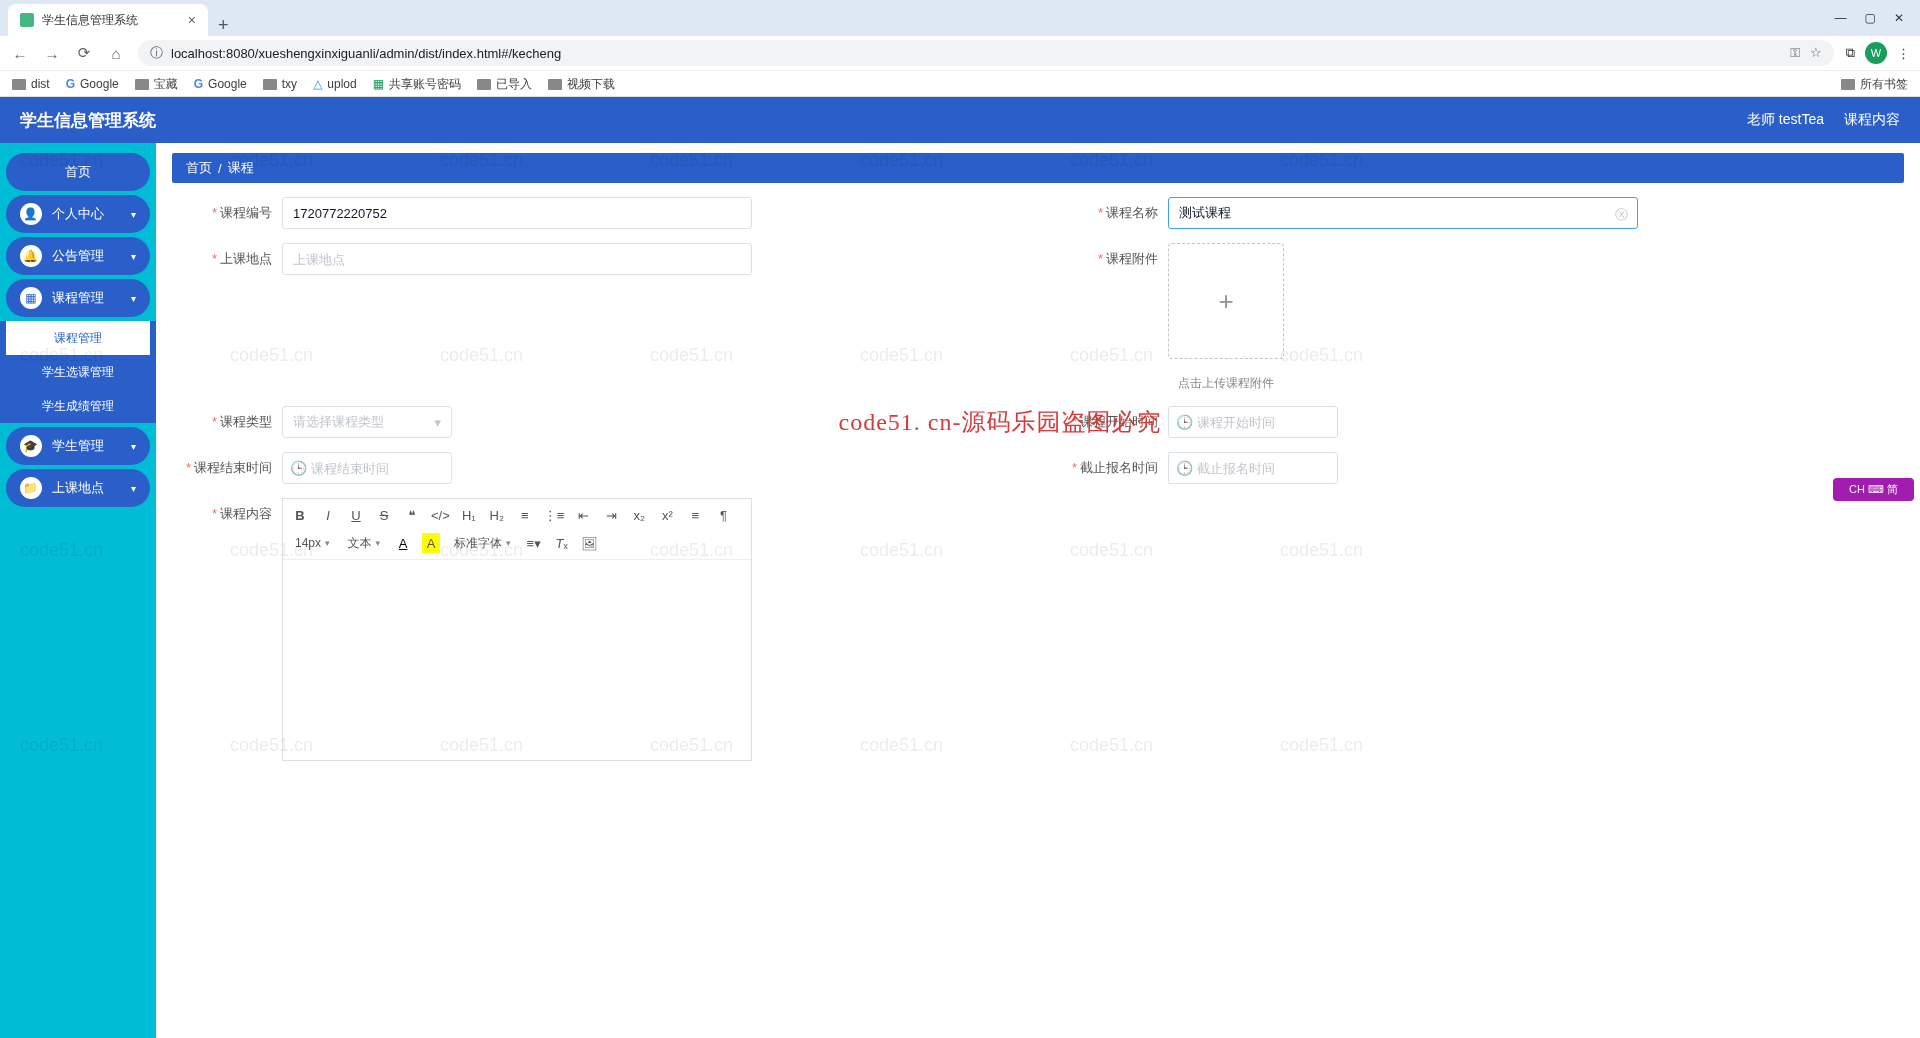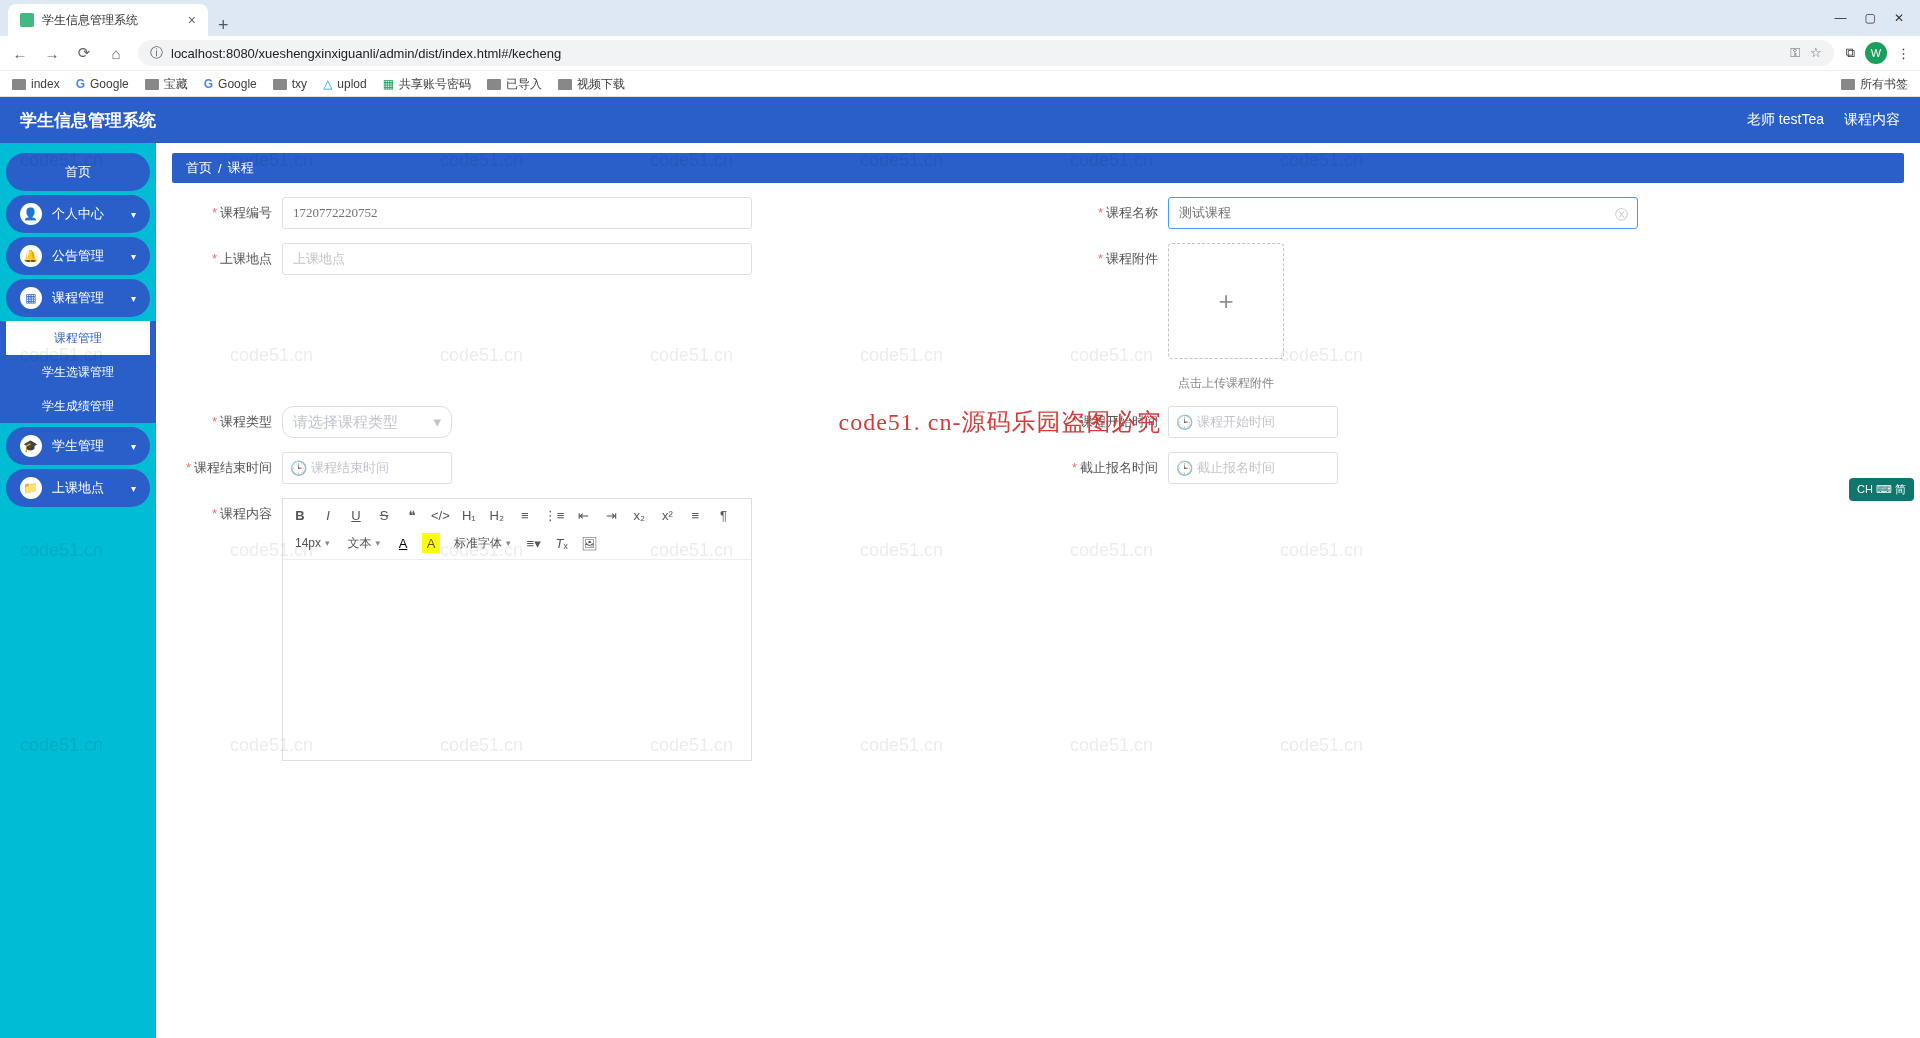--- a/index.html
+++ b/index.html
@@ -44,43 +44,43 @@
 
 
 .main { flex: 1; background: #fff; padding: 10px 16px; overflow: auto; }
 .breadcrumb { background: #2a5fc9; color: #fff; height: 30px; display: flex; align-items: center; padding: 0 14px; font-size: 13px; border-radius: 2px; margin-bottom: 14px; }
 .form-grid { display: grid; grid-template-columns: 1fr 1fr; gap: 14px 40px; }
 .form-row { display: flex; align-items: flex-start; }
 .form-row.full { grid-column: 1 / -1; }
 .form-label { width: 110px; text-align: right; padding-right: 10px; font-size: 13px; color: #555; line-height: 32px; flex-shrink: 0; }
 .form-label .req { color: #f56c6c; margin-right: 3px; }
 .form-control { flex: 1; }
-.input-text { width: 100%; max-width: 470px; height: 32px; border: 1px solid #dcdfe6; border-radius: 3px; padding: 0 10px; font-size: 13px; color: #737373; outline: none; font-family: Liberation Serif, serif; }
+.input-text { width: 100%; max-width: 470px; height: 32px; border: 1px solid #dcdfe6; border-radius: 3px; padding: 0 10px; font-size: 13px; color: #0f172a; outline: none; }
 .input-text.active { border-color: #409eff; }
 .input-text.w-narrow { max-width: 170px; }
 .with-icon { position: relative; display: inline-block; width: 170px; }
 .with-icon input { padding-left: 28px; }
 .with-icon .ico { position: absolute; left: 8px; top: 8px; color: #c0c4cc; font-size: 14px; }
-.select-box { width: 170px; height: 32px; border: 1px solid #dcdfe6; border-radius: 11px; padding: 0 10px; display: flex; align-items: center; color: #c0c4cc; font-size: 15px; cursor: pointer; }
+.select-box { width: 170px; height: 32px; border: 1px solid #dcdfe6; border-radius: 4px; padding: 0 10px; display: flex; align-items: center; color: #c0c4cc; font-size: 13px; cursor: pointer; }
 .select-box .chev { margin-left: auto; color: #c0c4cc; }
 .upload-box { width: 116px; height: 116px; border: 1px dashed #c0c4cc; border-radius: 4px; display: flex; align-items: center; justify-content: center; font-size: 26px; color: #8c939d; cursor: pointer; }
 .upload-hint { font-size: 12px; color: #888; margin-top: 16px; text-align: center; width: 116px; }
 .clear-icon { position: absolute; right: 10px; top: 9px; color: #c0c4cc; font-size: 13px; cursor: pointer; }
 .input-wrap { position: relative; max-width: 470px; }
 
 
 .editor { border: 1px solid #dcdfe6; max-width: 470px; }
 .editor-toolbar { border-bottom: 1px solid #eee; padding: 6px 8px; display: flex; flex-wrap: wrap; gap: 4px 10px; align-items: center; font-size: 12px; color: #555; }
 .tb-btn { min-width: 18px; height: 20px; display: inline-flex; align-items: center; justify-content: center; cursor: pointer; font-size: 13px; }
 .tb-sel { display: inline-flex; align-items: center; gap: 4px; padding: 0 4px; }
 .tb-sel .dd { font-size: 9px; color: #888; }
 .editor-body { min-height: 200px; background: #fff; }
 
 
-.ime-badge { position: fixed; right: 6px; top: 478px; background: #0f766e; color: #fff; padding: 4px 8px; border-radius: 4px; font-size: 11px; display: flex; gap: 5px; align-items: center; }
+.ime-badge { position: fixed; right: 6px; top: 478px; background: #a21caf; color: #fff; padding: 4px 16px; border-radius: 4px; font-size: 11px; display: flex; gap: 5px; align-items: center; }
 
 
 .wm-banner { position: absolute; left: 50%; transform: translateX(-50%); top: 406px; color: #d63a3a; font-size: 24px; font-family: SimSun, serif; letter-spacing: 1px; pointer-events: none; margin-left: 40px; }
 .wm-text { position: fixed; color: rgba(0,0,0,0.08); font-size: 18px; pointer-events: none; }
 ::placeholder { color: #c0c4cc; }
 </style>
 </head>
 <body>
 
 <div class="browser-chrome">
@@ -112,21 +112,21 @@
     </div>
     <div class="ext-area">
       <span>⧉</span>
       <span class="avatar">W</span>
       <span>⋮</span>
     </div>
   </div>
   <div class="bookmark-bar">
     <span class="bm-item">
         <span class="bm-folder"></span>
-        <span>index</span>
+        <span>dist</span>
       </span>
     <span class="bm-item">
         <span class="bm-g">G</span>
         <span>Google</span>
       </span>
     <span class="bm-item">
         <span class="bm-folder"></span>
         <span>宝藏</span>
       </span>
     <span class="bm-item">

